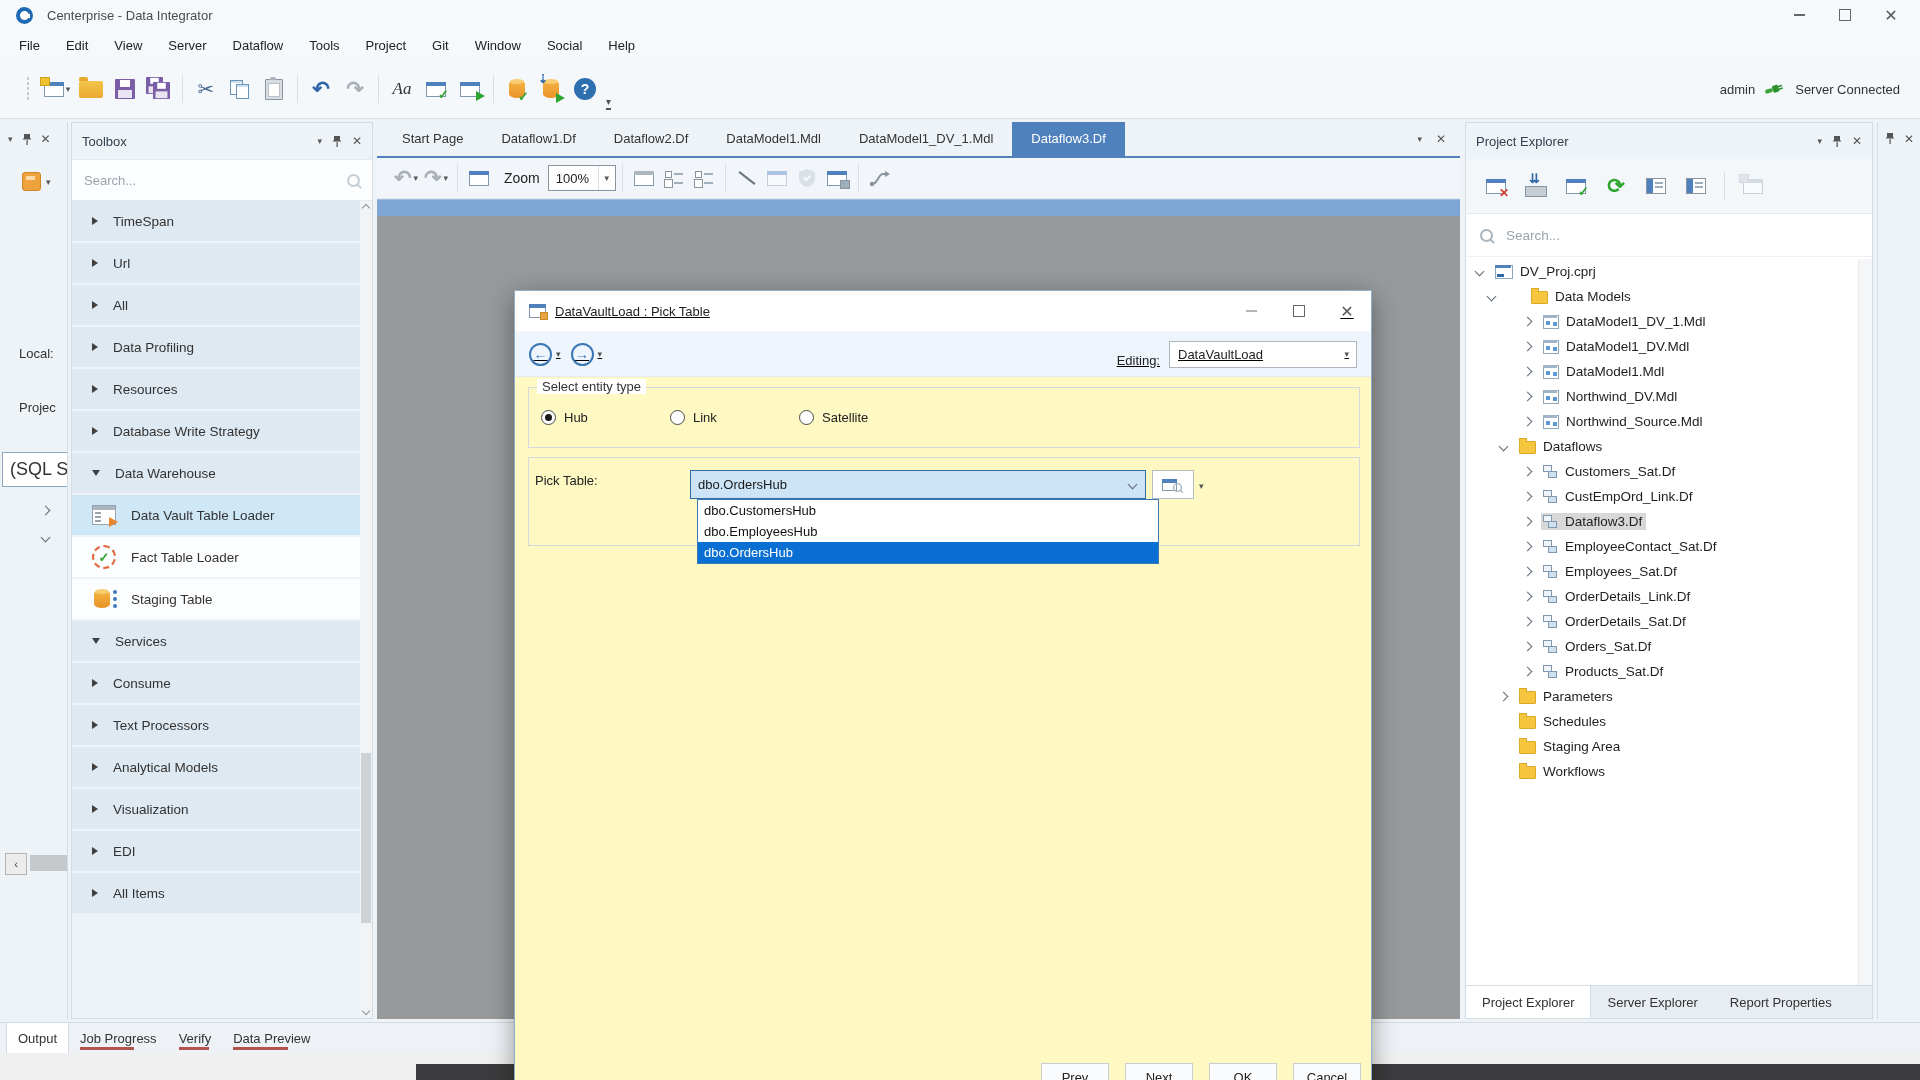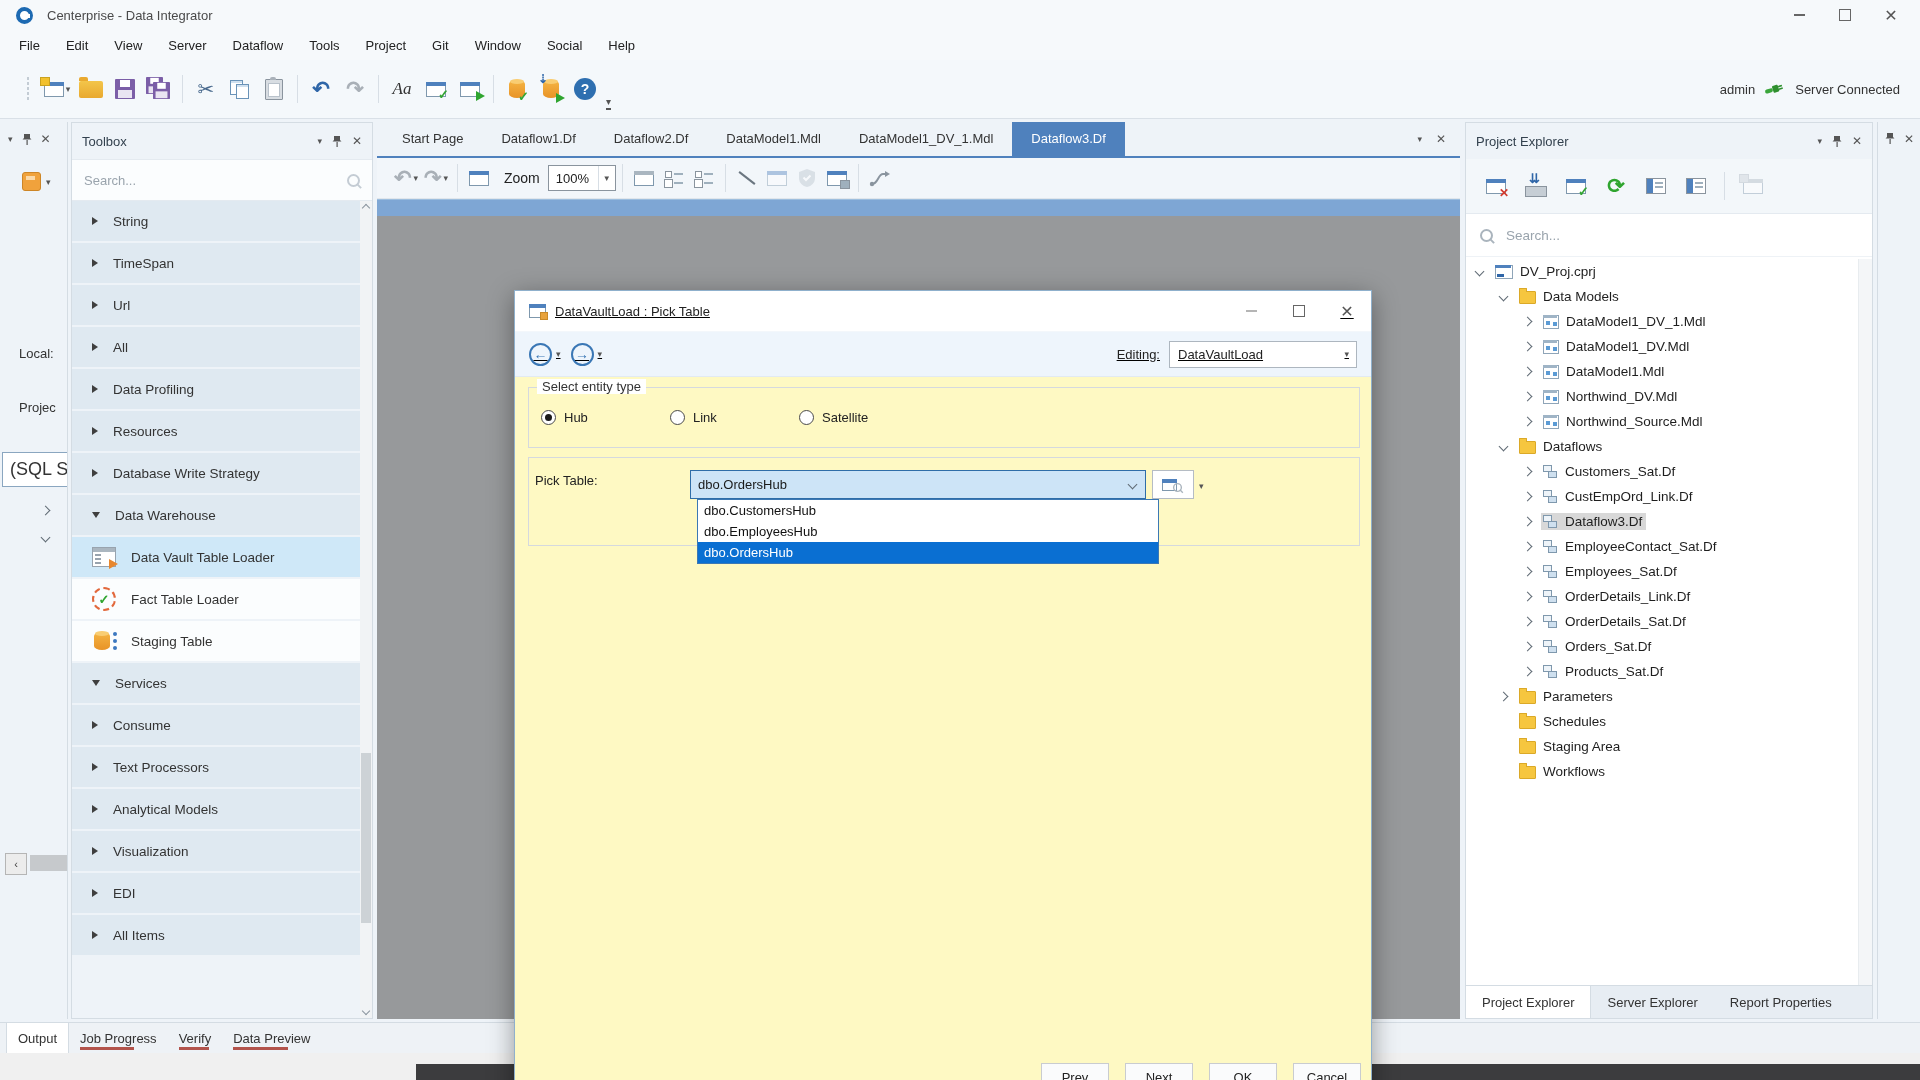--- a/index.html
+++ b/index.html
@@ -132,21 +132,21 @@
   #canvas{position:absolute;left:0;right:0;top:94px;bottom:0;background:#97999b;}
 
   
   #dialog{left:514px;top:290px;width:858px;height:815px;background:#fef9c3;border:1px solid #8fb0cc;box-shadow:0 6px 24px rgba(0,0,0,.38);z-index:10;box-sizing:border-box;text-decoration:underline;}
   #dlg-title{height:40px;display:flex;align-items:center;padding-left:14px;background:#fff;}
   #dlg-title .t{font-size:13px;color:#222;margin-left:9px;flex:1;}
   #dlg-title .wc{width:48px;height:30px;}
   #dlg-nav{height:44px;background:#eef5fc;display:flex;align-items:center;padding:0 14px;border-top:1px solid #f3f7fb;border-bottom:1px solid #e2eaf2;}
   .navc{width:23px;height:23px;border:2px solid #3a77b5;border-radius:50%;color:#3a77b5;display:flex;align-items:center;justify-content:center;font-size:14px;font-weight:bold;box-sizing:border-box;}
   #dlg-nav .dd{margin:0 10px 0 4px;}
-  #editing-wrap{margin-left:auto;display:flex;align-items:center;}
+  #editing-wrap{margin-left:auto;display:flex;align-items:flex-end;}
   #editing-label{font-size:13px;color:#222;margin-right:9px;}
   #editing-combo{width:188px;height:27px;background:#fff;border:1px solid #adb6bf;display:flex;align-items:center;box-sizing:border-box;}
   #editing-combo .val{font-size:13px;color:#222;padding-left:8px;flex:1;}
   #editing-combo .dd{margin-right:7px;}
   .grpbox{position:absolute;left:13px;width:832px;border:1px solid #d5d9de;box-sizing:border-box;}
   .grp-label{position:absolute;top:-9px;left:8px;background:#fff;padding:0 5px;font-size:13px;color:#333;}
   #grp-entity{top:96px;height:61px;}
   #grp-pick{top:166px;height:89px;}
   #radio-row{position:absolute;left:12px;top:22px;display:flex;gap:55px;}
   .radio-opt{display:flex;align-items:center;gap:8px;font-size:13px;color:#222;min-width:74px;}
@@ -360,24 +360,20 @@
         <span class="closex">✕</span>
       </span>
     </div>
     <div id="tb-search">
       <span class="ph">Search...</span>
       <span class="mag"></span>
     </div>
     <div id="tb-list">
         <div class="tb-cat">
           <span class="tri-r"></span>
-          <span>String</span>
-        </div>
-        <div class="tb-cat">
-          <span class="tri-r"></span>
           <span>TimeSpan</span>
         </div>
         <div class="tb-cat">
           <span class="tri-r"></span>
           <span>Url</span>
         </div>
         <div class="tb-cat">
           <span class="tri-r"></span>
           <span>All</span>
         </div>
@@ -650,21 +646,21 @@
     <div id="pe-tree">
         <div class="pe-row" style="padding-left: 10px;">
           <span class="pe-caret">
             <i class="chv d"></i>
           </span>
           <span class="pe-lab">
             <span class="ti ti-project"></span>
             <span class="pe-text">DV_Proj.cprj</span>
           </span>
         </div>
-        <div class="pe-row" style="padding-left: 34px;">
+        <div class="pe-row" style="padding-left: 22px; gap: 24px;">
           <span class="pe-caret">
             <i class="chv d"></i>
           </span>
           <span class="pe-lab">
             <span class="ti ti-folder"></span>
             <span class="pe-text">Data Models</span>
           </span>
         </div>
         <div class="pe-row" style="padding-left: 58px;">
           <span class="pe-caret">

